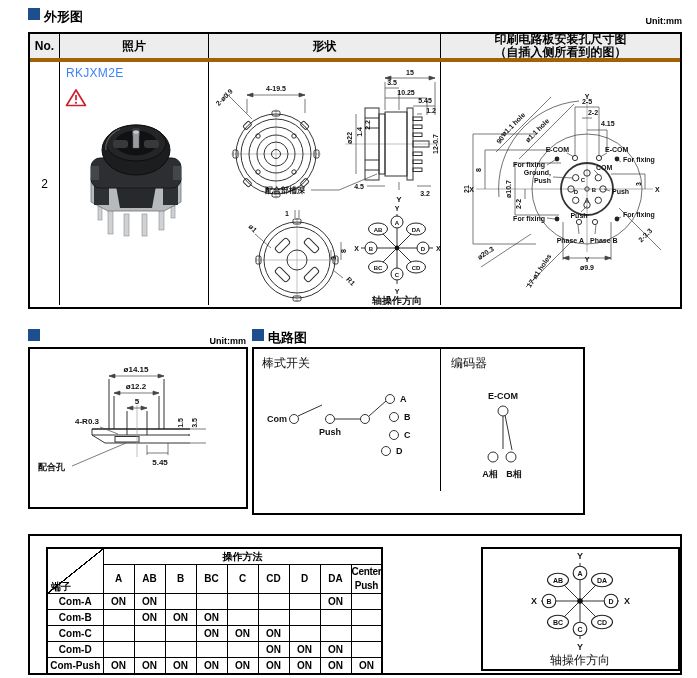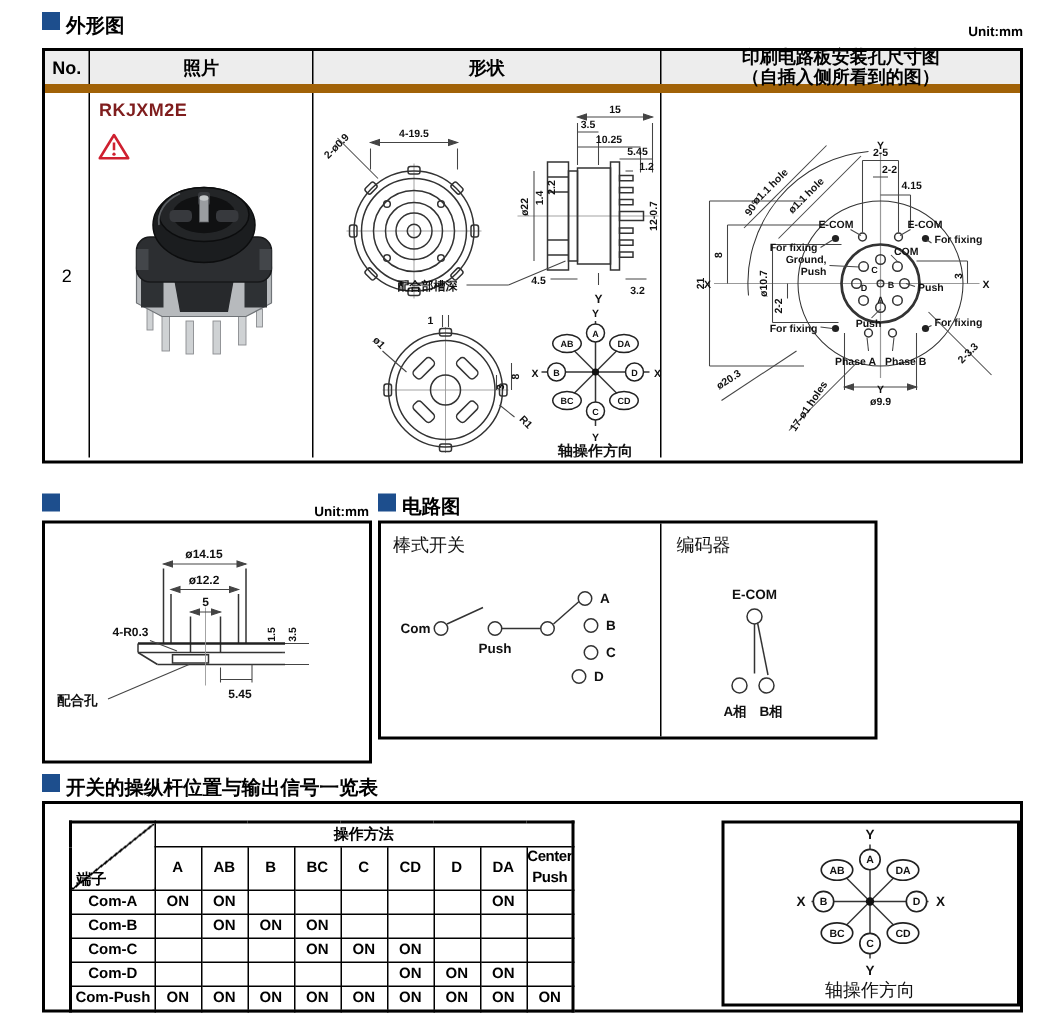--- a/index.html
+++ b/index.html
@@ -7,29 +7,29 @@
 .page{position:relative;width:697px;height:678px;background:#fff;color:#000;
   font-family:"Liberation Sans","DejaVu Sans",sans-serif;overflow:hidden}
 .sec-head{position:absolute;display:flex;align-items:flex-start;gap:4px;
   font-size:13px;font-weight:bold;white-space:nowrap}
 .sq{width:12px;height:12px;background:#1d4e8d;flex:0 0 auto}
 .unit{position:absolute;font-size:9px;font-weight:bold;text-align:right}
 .box{position:absolute;border:2px solid #000;background:#fff}
 
 .otable{position:absolute;left:28px;top:32px;width:654px;height:277px;border:2px solid #000}
 .orow{display:flex;width:100%}
-.ohead{height:28px;border-bottom:6px solid #a16207;background:#ededed}
+.ohead{height:28px;border-bottom:4px solid #a16207;background:#ededed}
 .obody{height:243px}
 .ocell{border-right:1px solid #000;position:relative}
 .ocell:last-child{border-right:none}
 .c-no{width:30px}.c-photo{width:149px}.c-shape{width:232px}.c-pcb{flex:1}
 .ohead .ocell{display:flex;flex-direction:column;align-items:center;justify-content:center;
   font-size:12px;font-weight:bold;line-height:13px}
 .no-val{display:flex;align-items:center;justify-content:center;height:100%;font-size:12px}
-.model{position:absolute;left:6px;top:4px;font-size:12px;font-weight:bold;color:#7f1d1d;letter-spacing:.3px}
+.model{position:absolute;left:6px;top:4px;font-size:12px;font-weight:normal;color:#3b82f6;letter-spacing:.3px}
 .abs{position:absolute}
 
 svg text{font-family:"Liberation Sans","DejaVu Sans",sans-serif;fill:#111}
 .t6{font-size:6px;font-weight:bold}
 .t7{font-size:7px;font-weight:bold}
 .t8{font-size:8px;font-weight:bold}
 .t9{font-size:9px;font-weight:bold}
 .t10{font-size:10px;font-weight:bold}
 .t12{font-size:12px}
 .tc{text-anchor:middle}.te{text-anchor:end}
@@ -441,21 +441,21 @@
       <text class="t8 tc" x="130" y="116">5.45</text>
       <text class="t9" x="8" y="121">配合孔</text>
     </svg>
   </div>
 
   <div class="sec-head" style="left:252px;top:329px">
     <span class="sq"></span>
     <span>电路图</span>
   </div>
 
-  <div class="box" style="left:252px;top:347px;width:333px;height:146px">
+  <div class="box" style="left:252px;top:347px;width:333px;height:168px">
     <div class="abs" style="left:186px;top:0;width:1px;height:142px;background:#000"></div>
     <svg class="abs" style="left:0;top:0" width="186" height="142" viewBox="0 0 186 142">
       <text class="t12" x="8" y="18">棒式开关</text>
       <g class="ln">
         <circle cx="40" cy="70" r="4.5"></circle>
         <line x1="44" y1="67" x2="68" y2="56"></line>
         <circle cx="76" cy="70" r="4.5"></circle>
         <line x1="80.5" y1="70" x2="106.5" y2="70"></line>
         <circle cx="111" cy="70" r="4.5"></circle>
         <line x1="115" y1="67" x2="132" y2="52"></line>
@@ -479,24 +479,20 @@
         <line x1="64" y1="66" x2="71" y2="101"></line>
         <circle cx="52" cy="108" r="5"></circle>
         <circle cx="70" cy="108" r="5"></circle>
       </g>
       <text class="t9 tc" x="62" y="50">E-COM</text>
       <text class="t9 tc" x="49" y="128">A相</text>
       <text class="t9 tc" x="73" y="128">B相</text>
     </svg>
   </div>
 
-  <div class="sec-head" style="left:28px;top:516px">
-    <span class="sq"></span>
-    <span>开关的操纵杆位置与输出信号一览表</span>
-  </div>
 
   <div class="box" style="left:28px;top:534px;width:654px;height:141px">
 
     <table class="sigtable" style="left:16px;top:11px">
       <tbody>
           <tr>
         <th class="corner w-name" rowspan="2">
           <span>端子</span>
         </th>
         <th colspan="9">操作方法</th>

